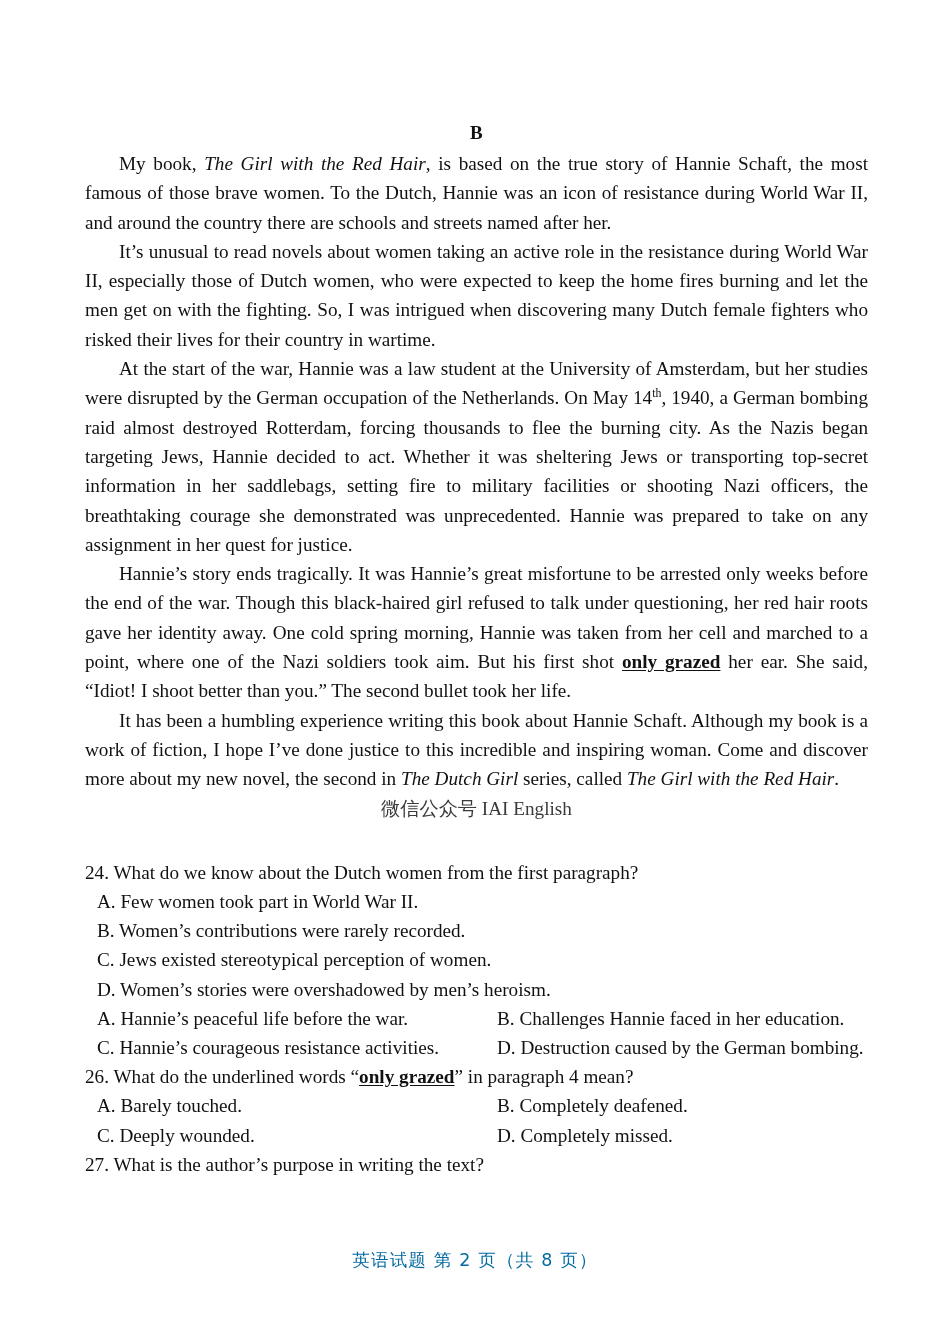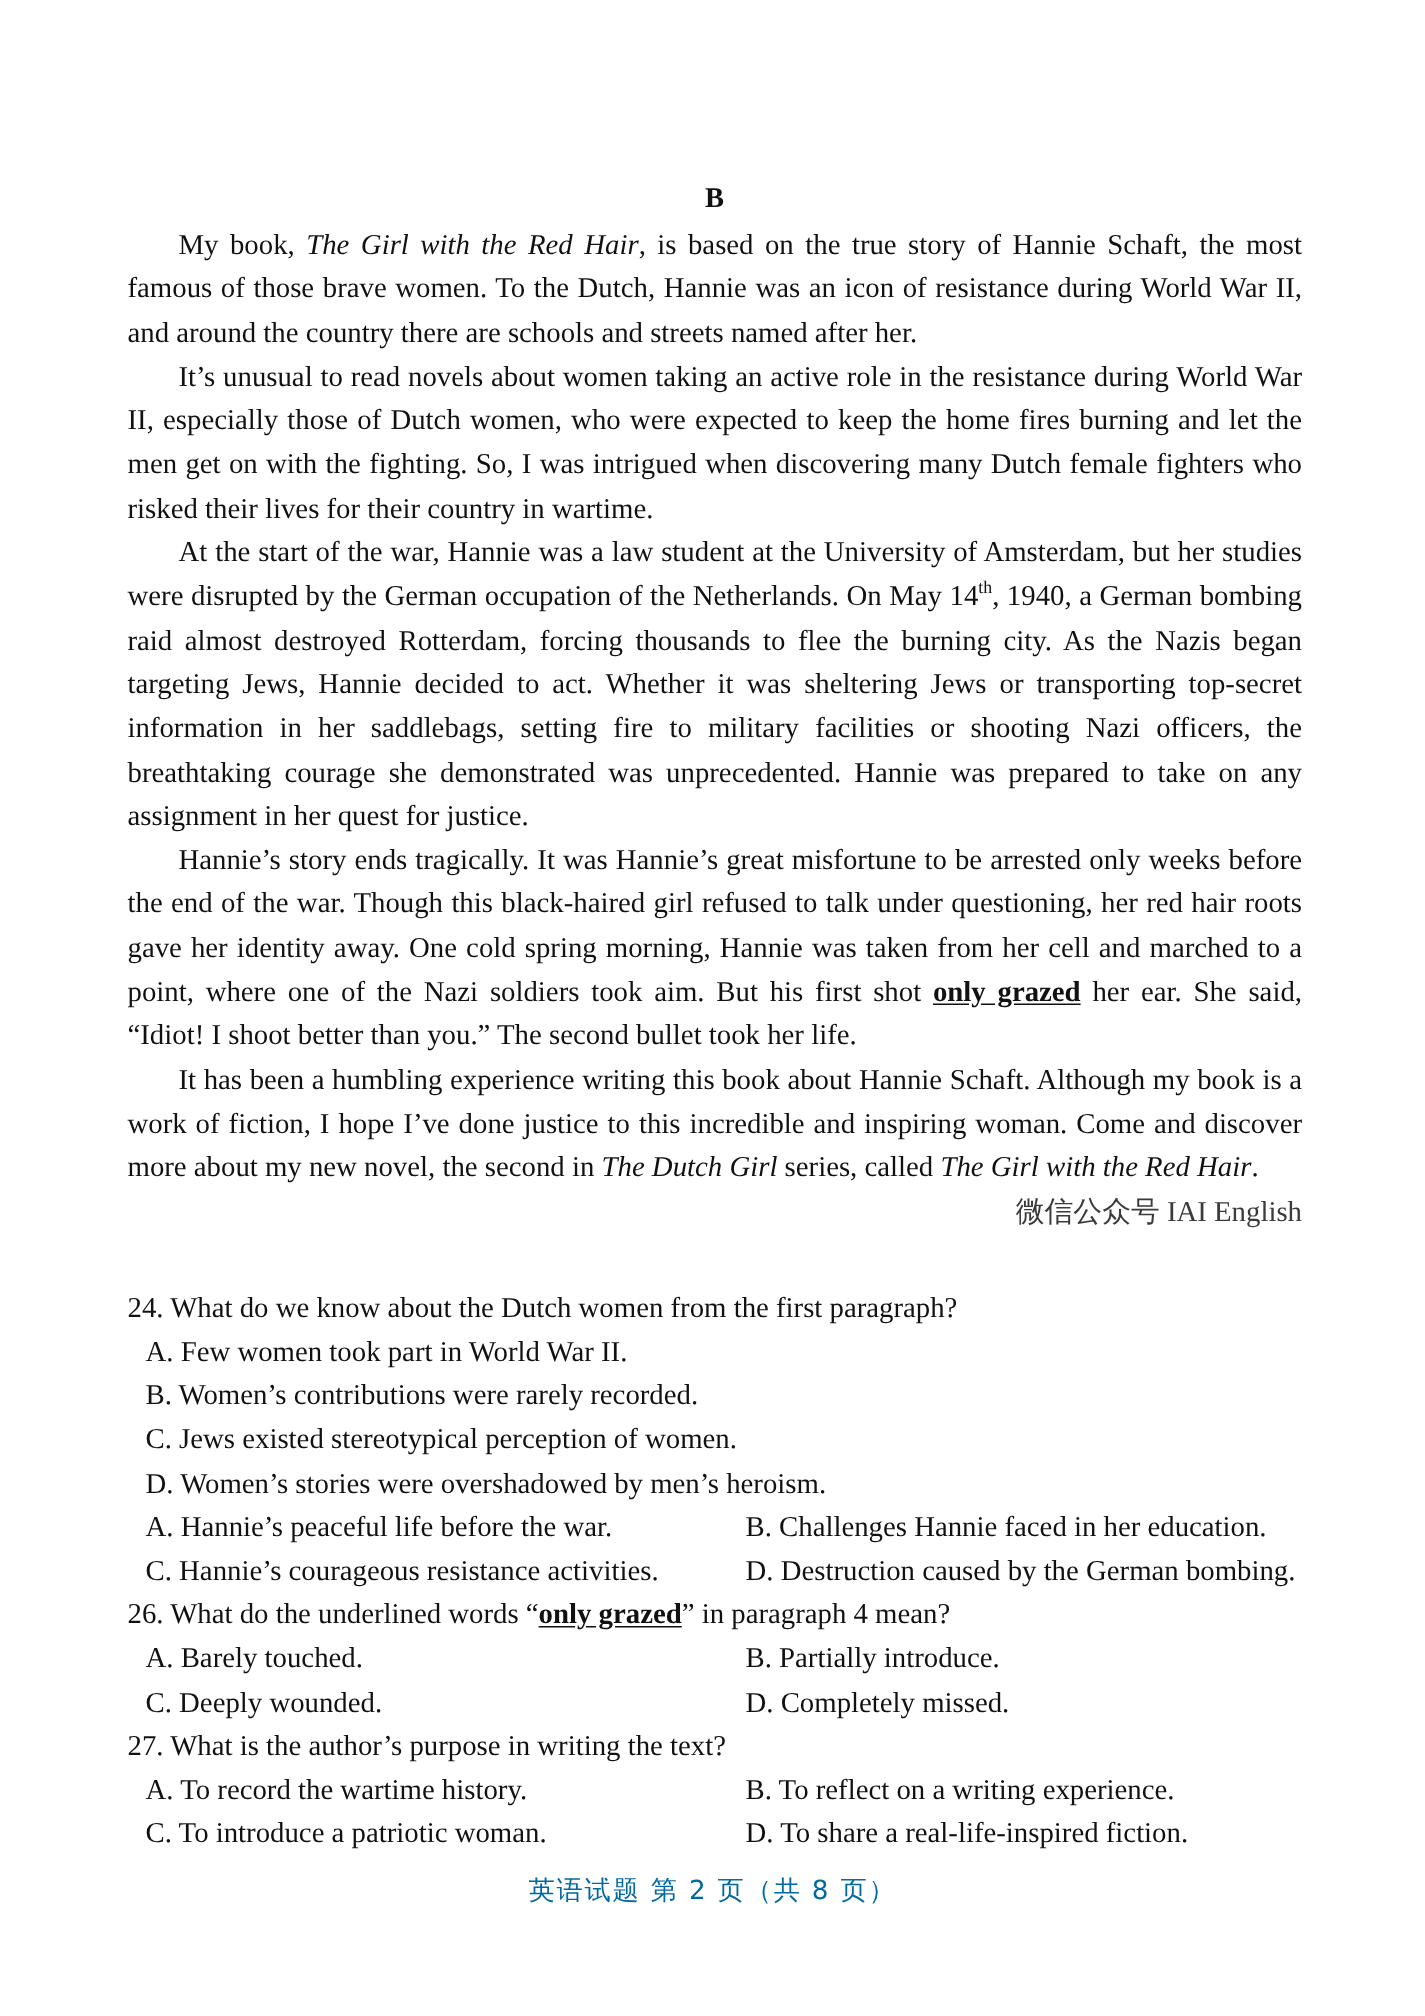--- a/index.html
+++ b/index.html
@@ -66,21 +66,21 @@
     vertical-align: super;
     line-height: 0;
   }
 
   
   .watermark {
     margin: 0;
     font-size: 19.2px;
     line-height: 29.3px;
     text-indent: 0;
-    text-align: right;
+    text-align: center;
     color: #3a3a3a;
   }
 
   
   .questions {
     margin-top: 35px;
   }
   .qgroup {
     margin: 0;
   }
@@ -174,40 +174,30 @@
               <span class="col left">C. Hannie’s courageous resistance activities.</span>
               <span class="col right">D. Destruction caused by the German bombing.</span>
             </li>
           </ul>
         </div>
         <div class="qgroup">
           <p class="qstem">26. What do the underlined words “<span class="bu">only grazed</span>” in paragraph 4 mean?</p>
           <ul class="opts-two">
             <li>
               <span class="col left">A. Barely touched.</span>
-              <span class="col right">B. Partially introduce.</span>
+              <span class="col right">B. Completely deafened.</span>
             </li>
             <li>
               <span class="col left">C. Deeply wounded.</span>
               <span class="col right">D. Completely missed.</span>
             </li>
           </ul>
         </div>
         <div class="qgroup">
           <p class="qstem">27. What is the author’s purpose in writing the text?</p>
-          <ul class="opts-two">
-            <li>
-              <span class="col left">A. To record the wartime history.</span>
-              <span class="col right">B. To reflect on a writing experience.</span>
-            </li>
-            <li>
-              <span class="col left">C. To introduce a patriotic woman.</span>
-              <span class="col right">D. To share a real-life-inspired fiction.</span>
-            </li>
-          </ul>
         </div>
       </div>
 
   </div>
 
   <div class="footer">
     <span>英语试题  第 2 页（共 8 页）</span>
   </div>
 </div>
 

